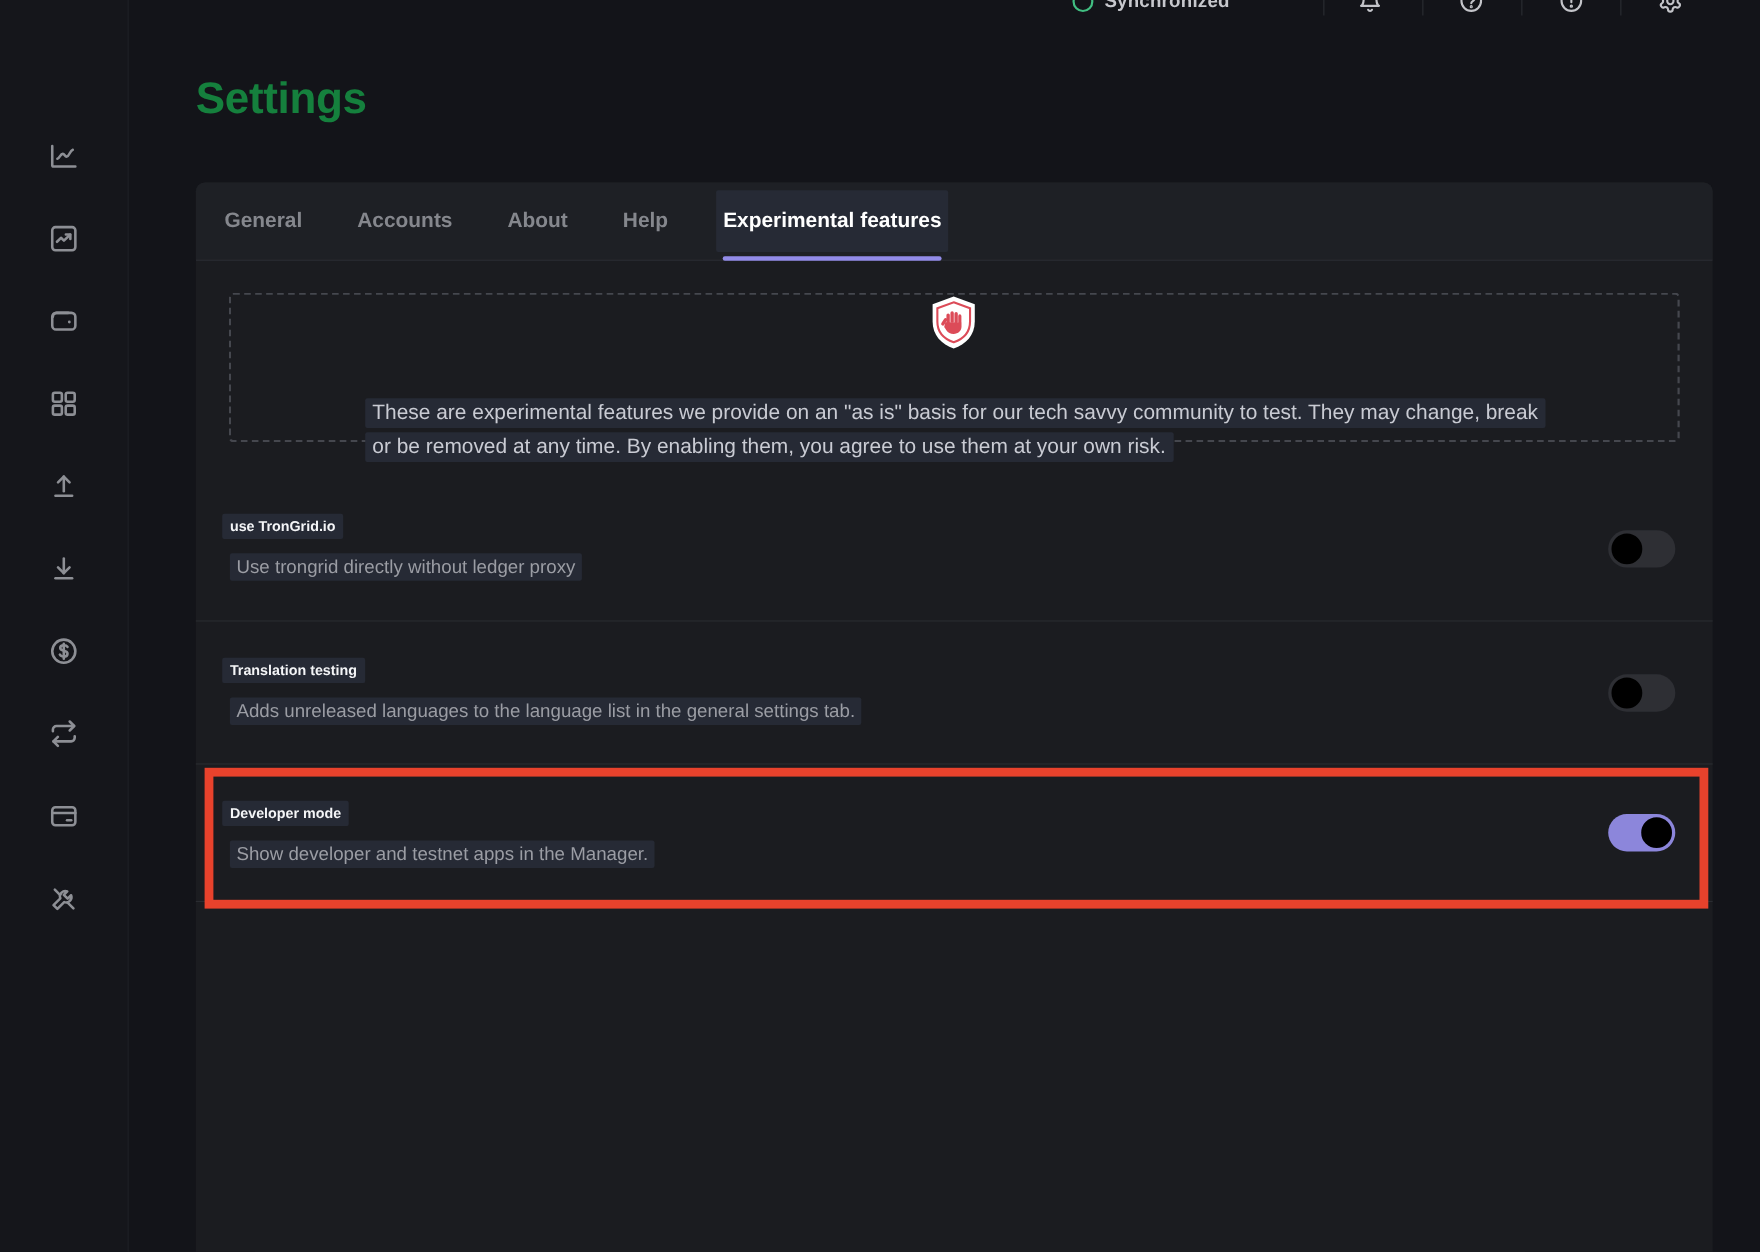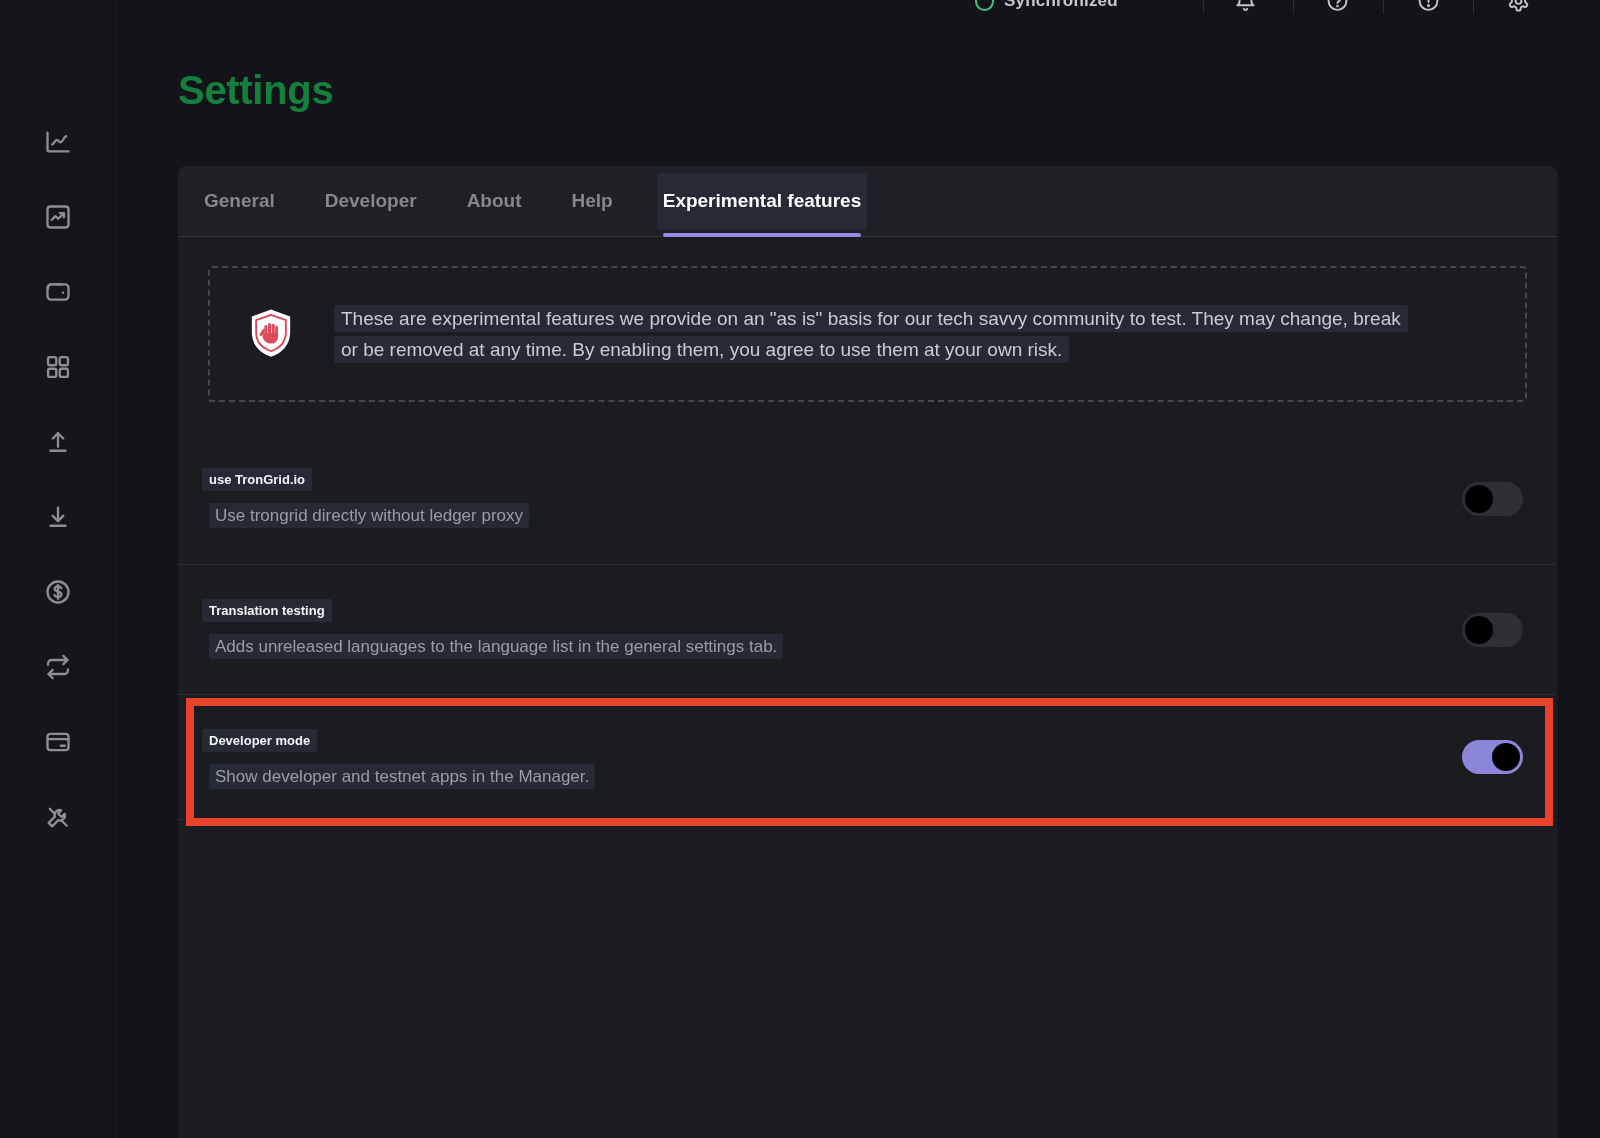--- a/index.html
+++ b/index.html
@@ -62,21 +62,21 @@
   .tab-underline {
     display:none; position:absolute; left:0; right:0; bottom:-1px; height:4px;
     background:#928be8; border-radius:2px;
   }
   .tab.active .tab-underline { display:block; }
 
   
   .warning {
     margin:29px 30px 32px 30px; height:136px;
     border:2px dashed #45474e; border-radius:4px;
-    display:flex; align-items:center; gap:40px; padding:0 40px 0 38px;
+    display:flex; align-items:center; gap:40px; padding:0 40px 0 38px;flex-direction:column;
   }
   .shield { width:46px; height:52px; flex:0 0 auto; }
   .warning-text {
     font-size:19px; line-height:31px; color:#c9cbd3; max-width:1070px;
   }
   .hl {
     background:#262a35; padding:3px 7px; border-radius:2px;
     -webkit-box-decoration-break:clone; box-decoration-break:clone;
   }
 
@@ -250,21 +250,21 @@
 <h1 class="page-title">Settings</h1>
 
 <section class="panel">
 
   <nav class="tabs">
     <button class="tab">
       <span class="tab-label">General</span>
 
     </button>
     <button class="tab">
-      <span class="tab-label">Developer</span>
+      <span class="tab-label">Accounts</span>
 
     </button>
     <button class="tab">
       <span class="tab-label">About</span>
 
     </button>
     <button class="tab">
       <span class="tab-label">Help</span>
 
     </button>

